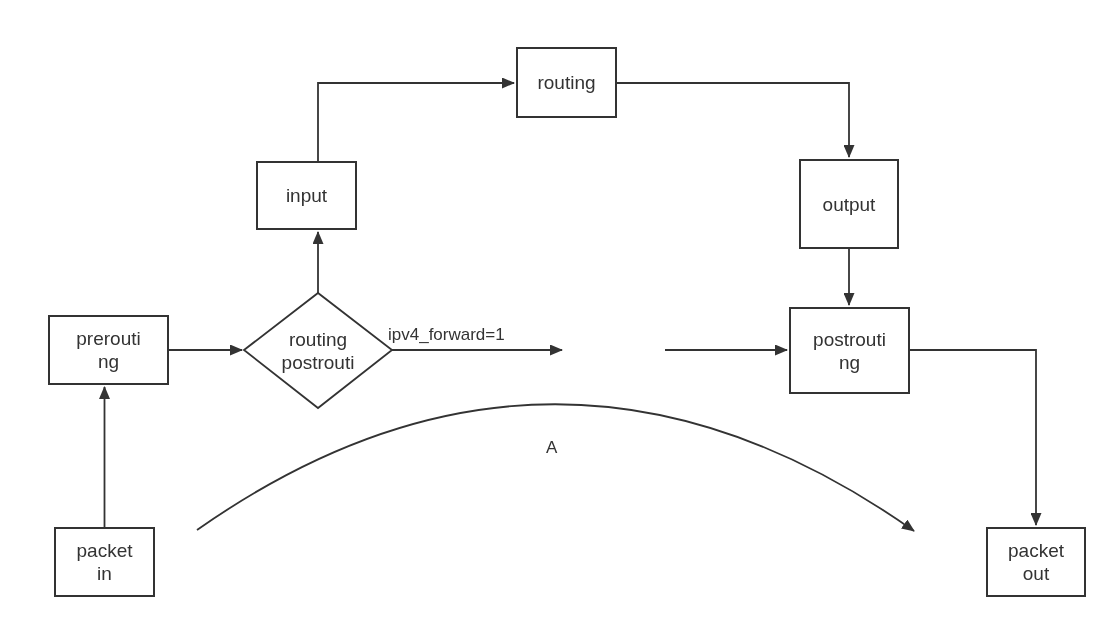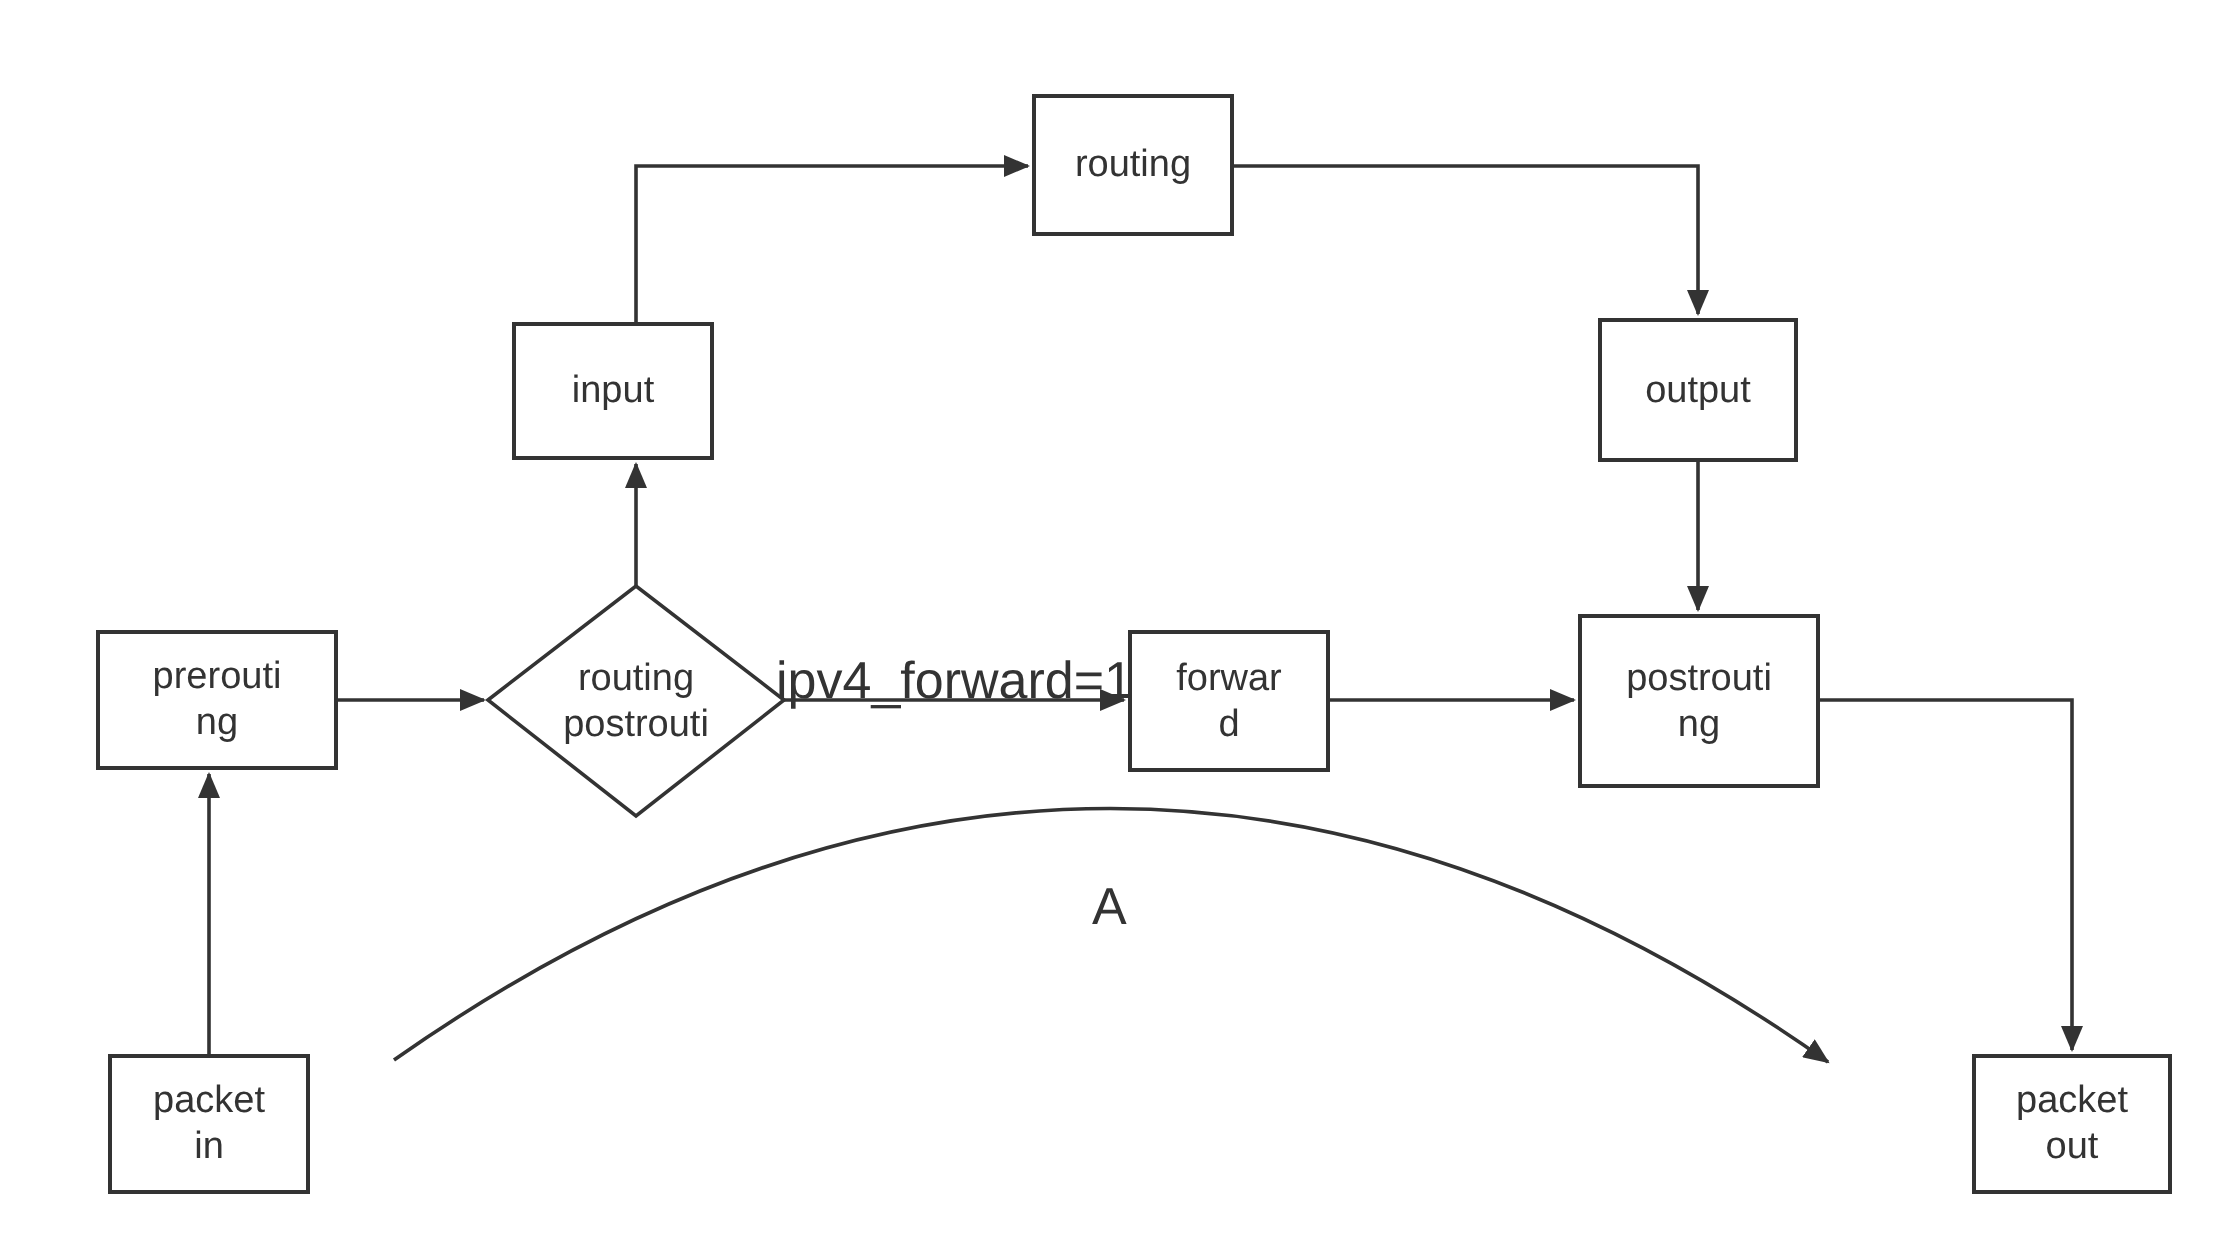--- a/index.html
+++ b/index.html
@@ -35,21 +35,21 @@
     display:flex;
     flex-direction:column;
     align-items:center;
     justify-content:center;
     text-align:center;
     z-index:2;
   }
   .float-label {
     position:absolute;
     color:#333333;
-    font-size:26px;
+    font-size:17px;
     white-space:nowrap;
     z-index:2;
   }
 </style>
 </head>
 <body>
 
 <div id="stage">
 
   <svg id="wires" width="1118" height="630" viewBox="0 0 1118 630">
@@ -90,28 +90,24 @@
   </div>
 
   <div class="node" style="left:256px; top:161px; width:101px; height:69px;">
     <span>input</span>
   </div>
 
   <div class="node" style="left:516px; top:47px;  width:101px; height:71px;">
     <span>routing</span>
   </div>
 
-  <div class="node" style="left:799px; top:159px; width:100px; height:72px;">
+  <div class="node" style="left:799px; top:159px; width:100px; height:90px;">
     <span>output</span>
   </div>
 
-  <div class="node" style="left:564px; top:315px; width:101px; height:71px;">
-    <span>forwar</span>
-    <span>d</span>
-  </div>
 
   <div class="node" style="left:789px; top:307px; width:121px; height:87px;">
     <span>postrouti</span>
     <span>ng</span>
   </div>
 
   <div class="node" style="left:986px; top:527px; width:100px; height:70px;">
     <span>packet</span>
     <span>out</span>
   </div>

